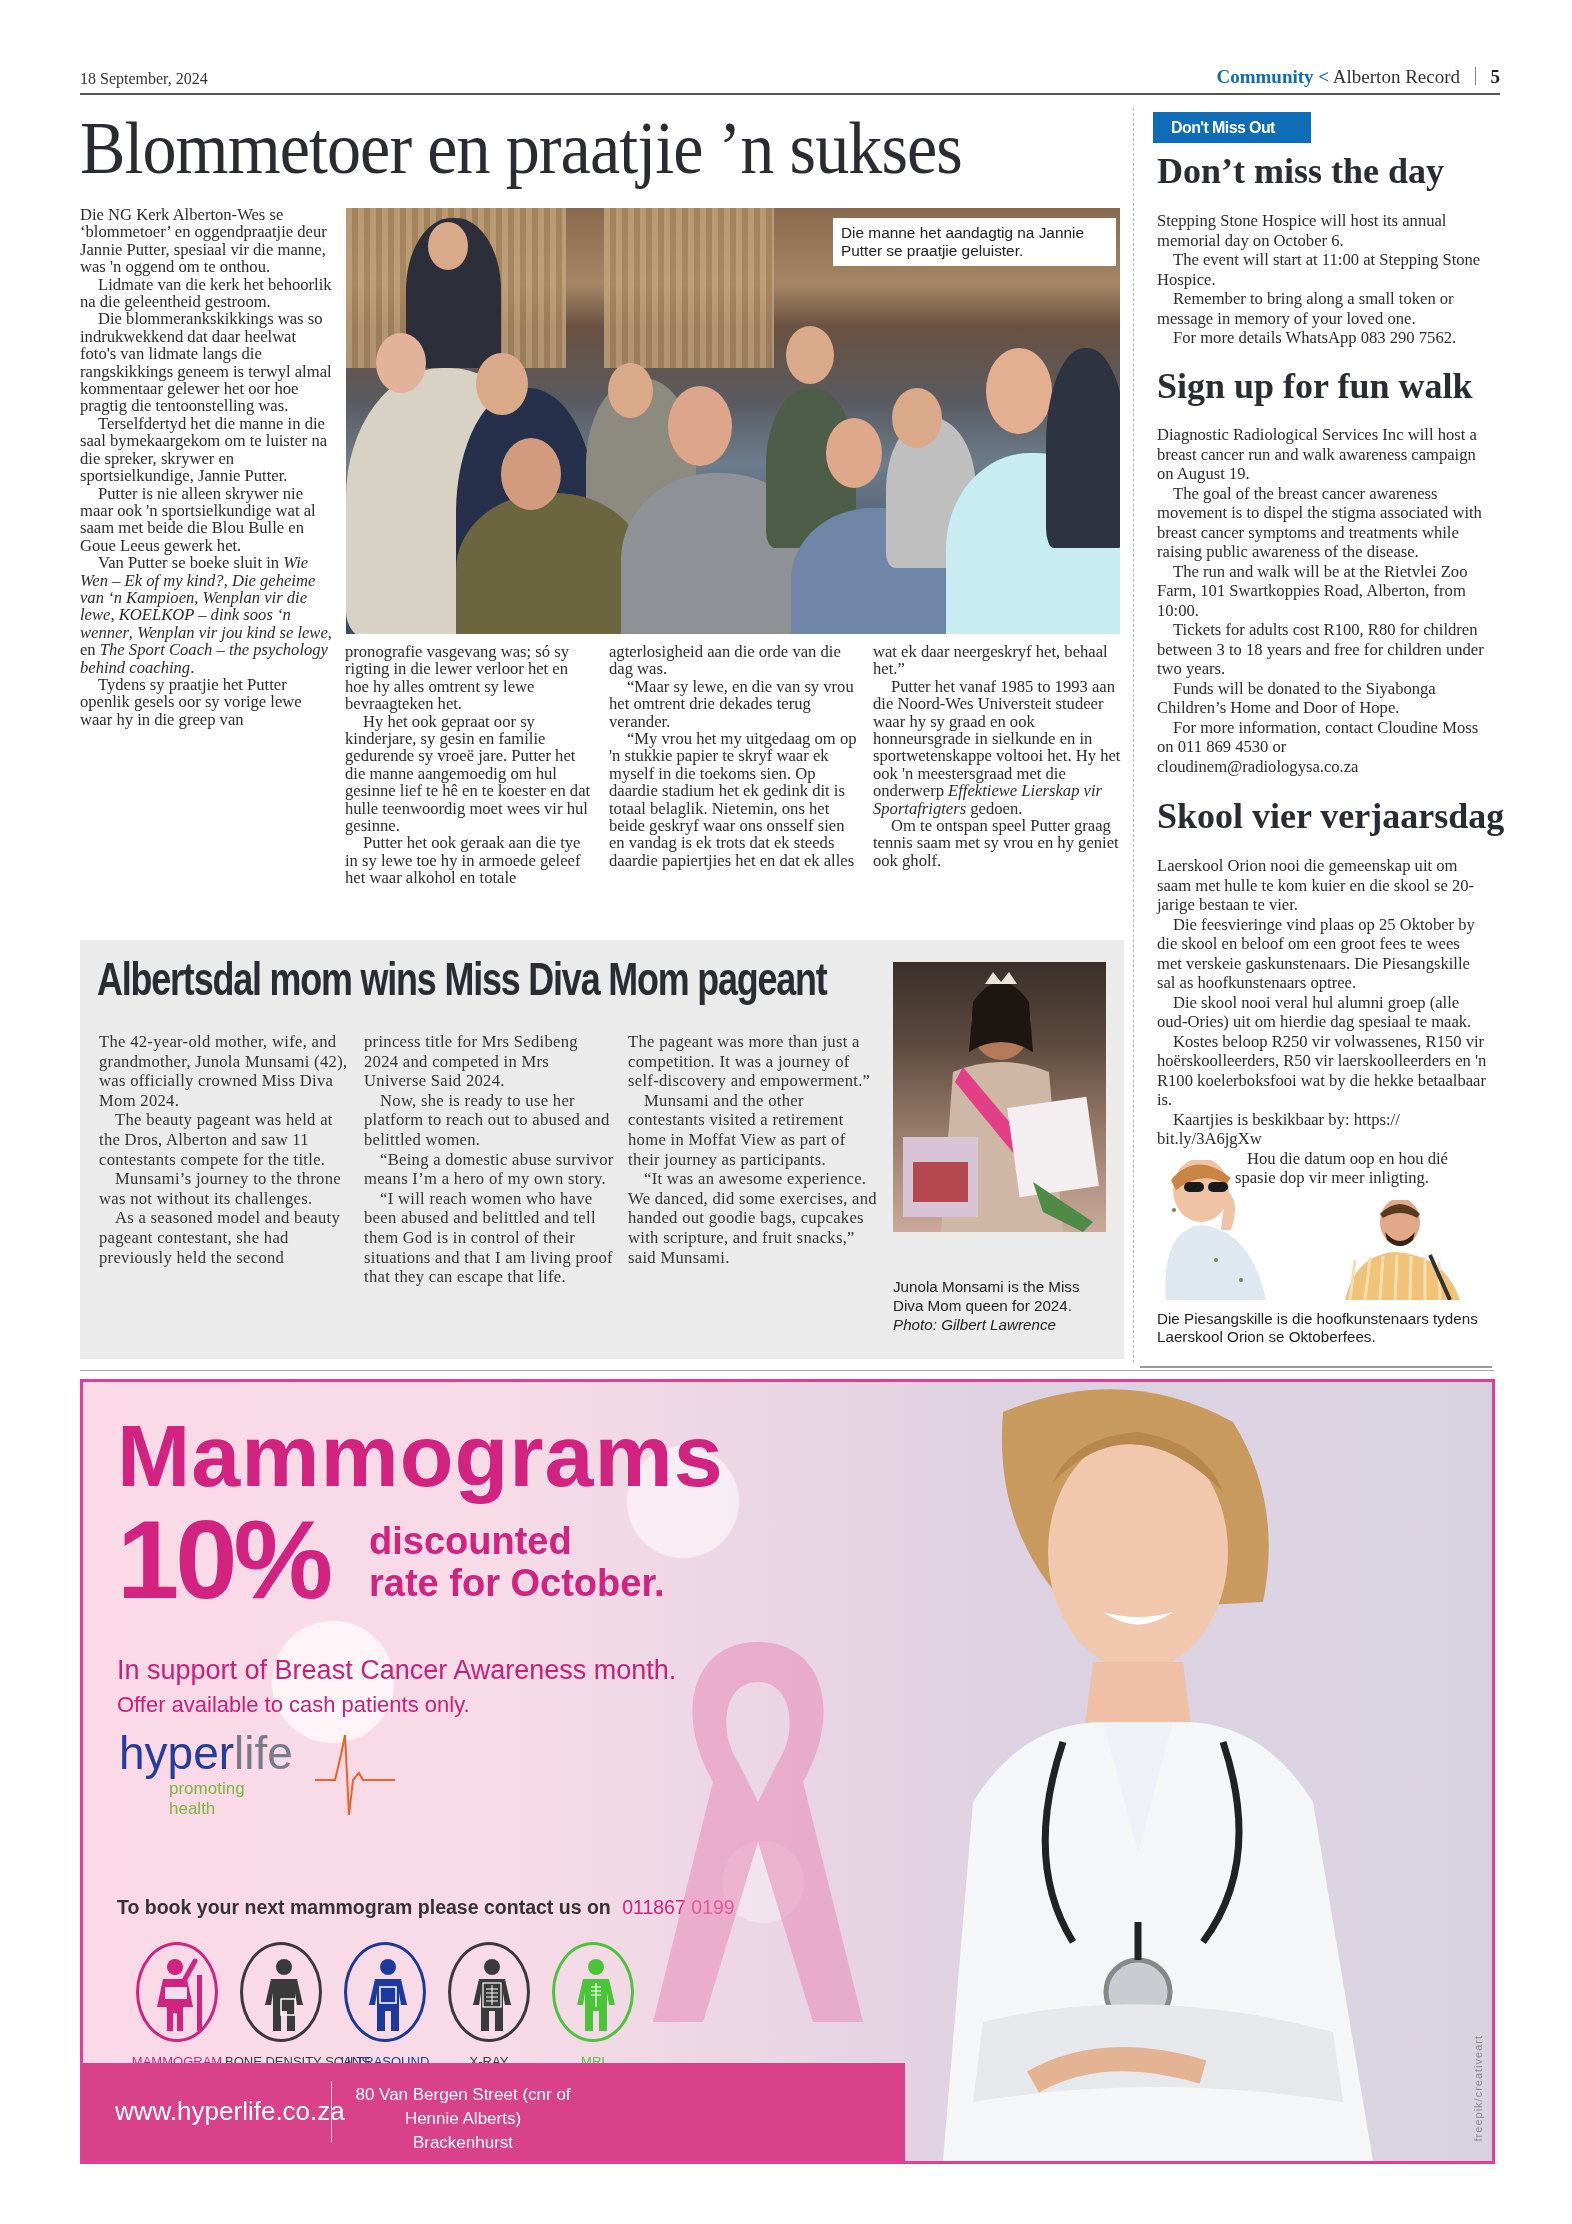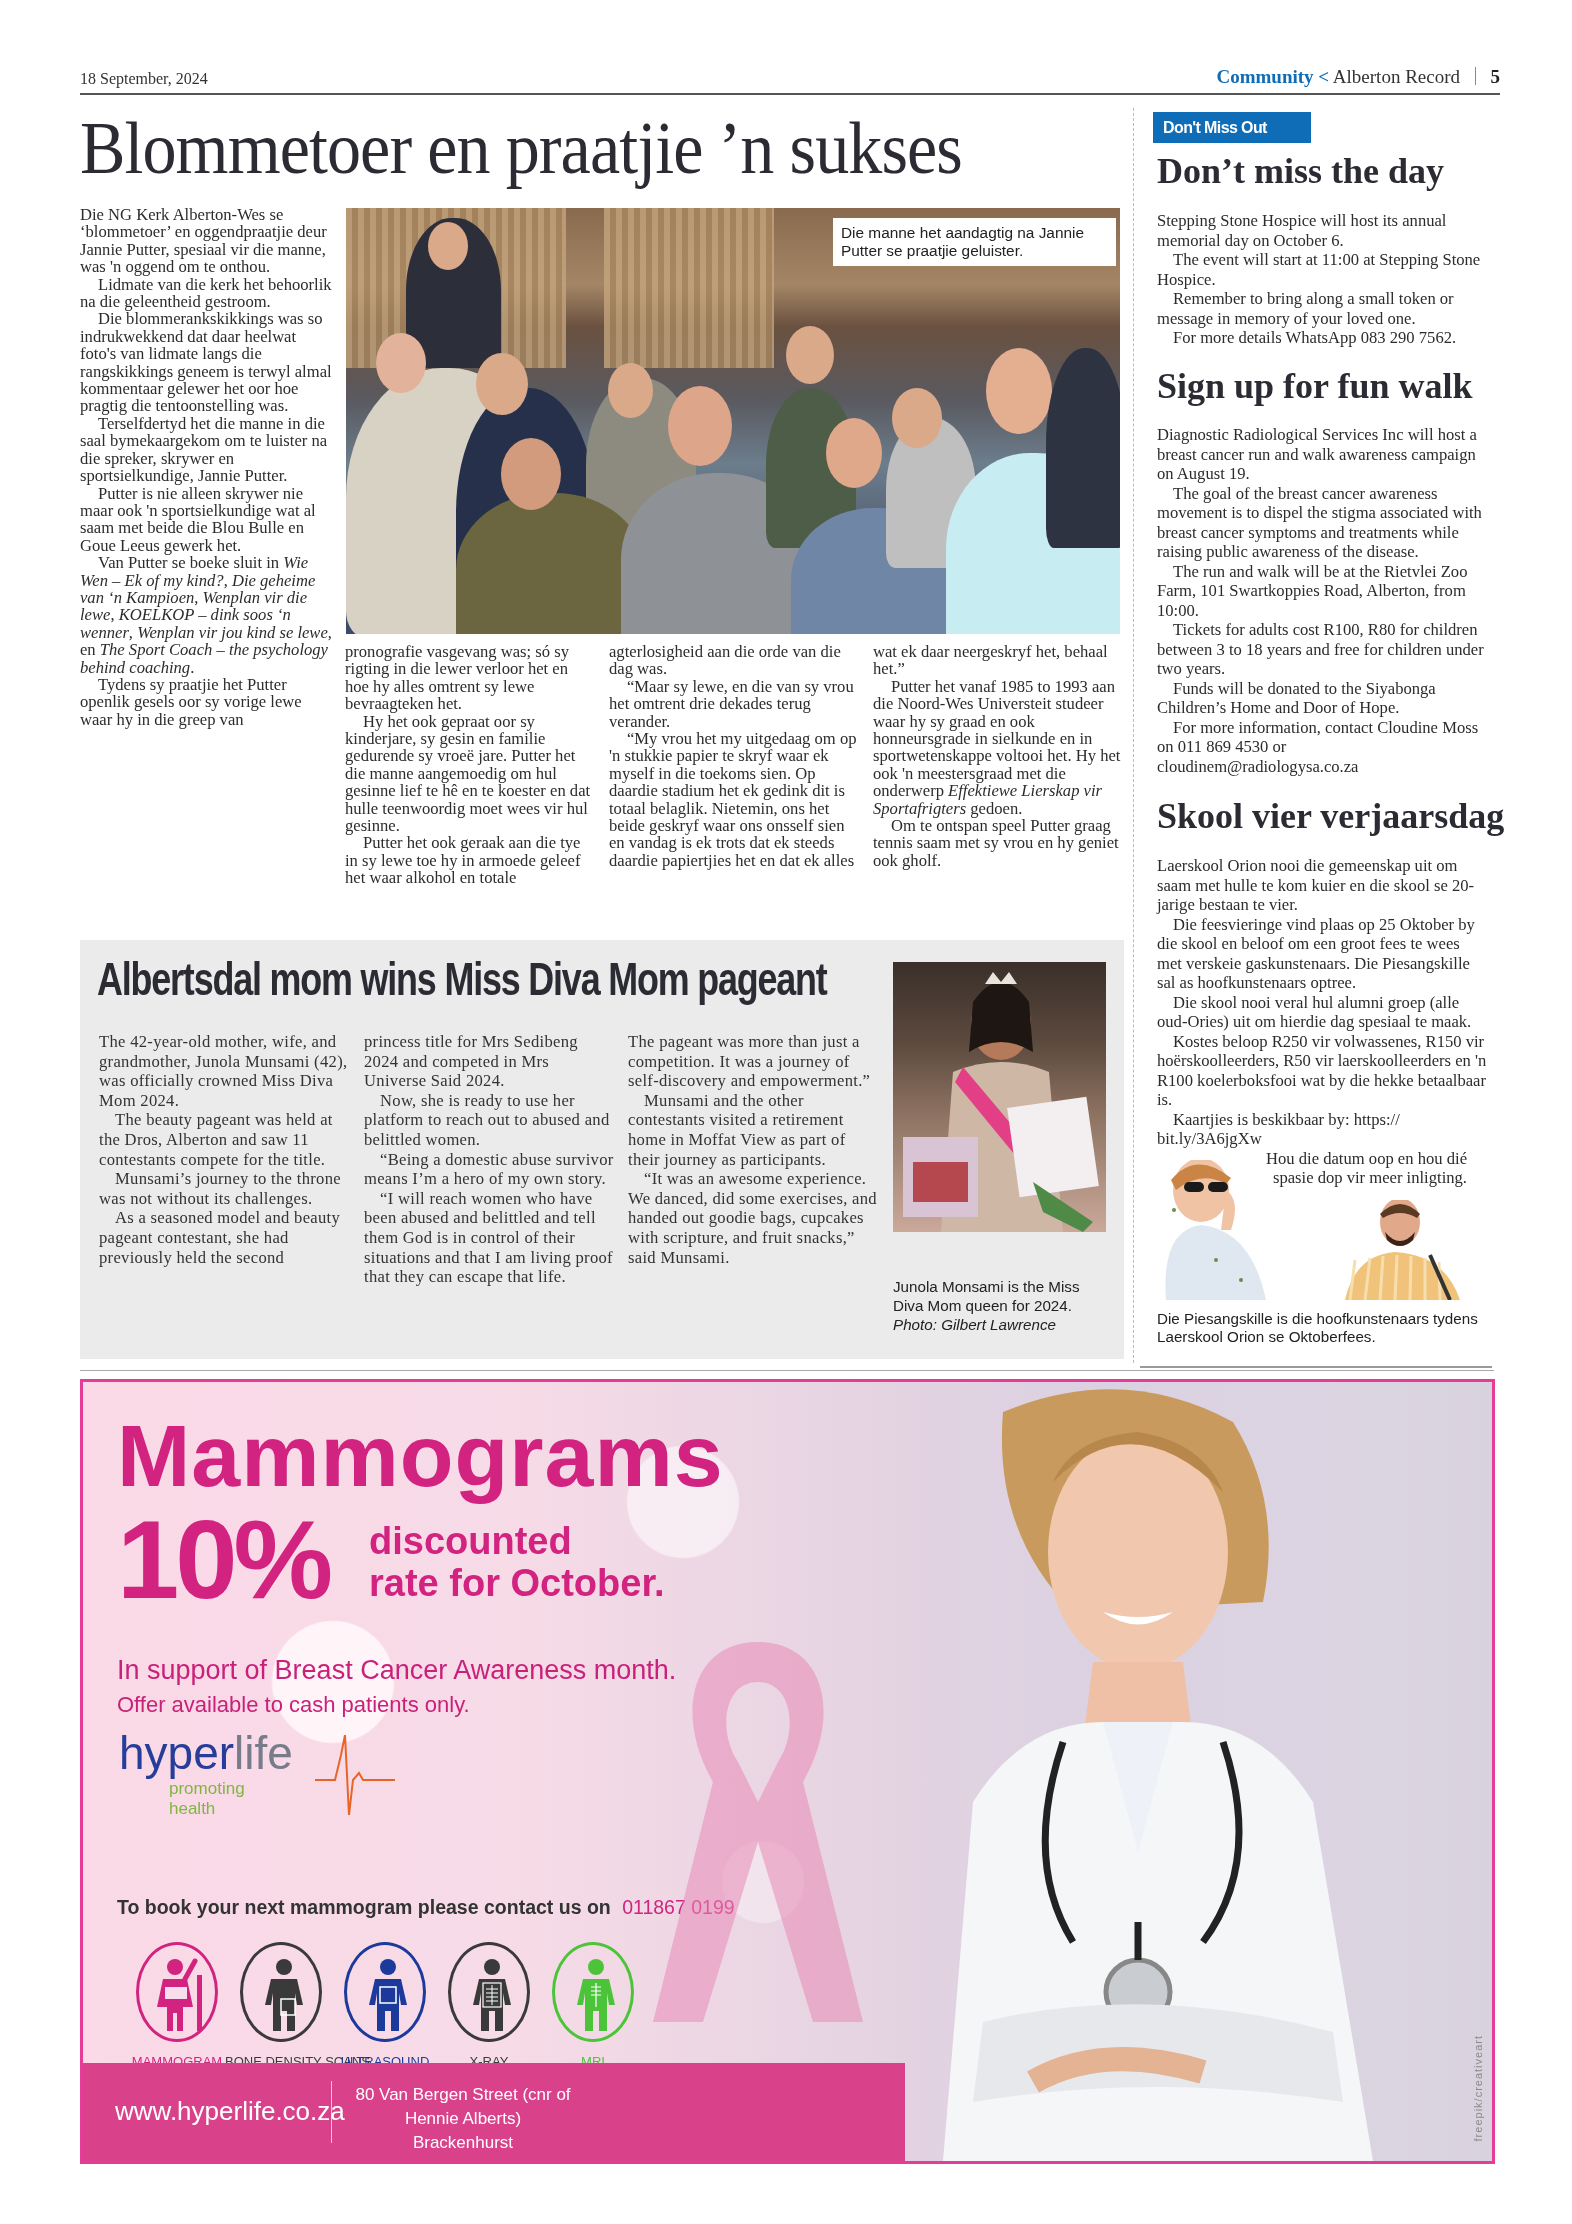--- a/index.html
+++ b/index.html
@@ -36,21 +36,21 @@
 
   
   .photo1 { left: 346px; top: 208px; width: 774px; height: 426px; overflow: hidden;
     background: linear-gradient(180deg, #8a6a4e 0%, #a48666 18%, #6a5140 28%, #5a5a60 45%, #6c7d8c 60%, #4f5b70 80%, #3a4a68 100%); }
   .photo1 .curtain { position: absolute; top: 0; height: 160px; background: repeating-linear-gradient(90deg, #c4a57d 0 6px, #a8875f 6px 12px); opacity: .8; }
   .photo1 .person { position: absolute; border-radius: 48% 48% 10% 10%; }
   .photo1 .head { position: absolute; border-radius: 50%; background: #d9a98a; }
   .caption-box { position: absolute; left: 487px; top: 10px; width: 283px; background: #fff; padding: 6px 8px; font-family: "Liberation Sans", "DejaVu Sans", sans-serif; font-size: 15.4px; line-height: 18px; color: #222; }
 
   
-  .kicker { left: 1153px; top: 112px; width: 158px; height: 31px; background: #0f6cb6; color: #fff; font-family: "Liberation Sans", sans-serif; font-weight: bold; font-size: 16px; line-height: 31px; padding-left: 10px; letter-spacing: -0.6px; transform-origin: left center; }
+  .kicker { left: 1153px; top: 112px; width: 158px; height: 31px; background: #0f6cb6; color: #fff; font-family: "Liberation Sans", sans-serif; font-weight: bold; font-size: 16px; line-height: 31px; padding-left: 18px; letter-spacing: -0.6px; transform-origin: left center; }
   .side-h { left: 1157px; font-size: 36px; line-height: 42px; color: #2b2b33; white-space: nowrap; }
   .side-body { left: 1157px; width: 330px; font-size: 16.6px; line-height: 19.5px; }
   .side-body p.ind { text-indent: 16px; }
 
   .sidephoto { position: absolute; }
   .side-caption { left: 1157px; top: 1310px; width: 340px; font-family: "Liberation Sans", sans-serif; font-size: 15.2px; line-height: 18.2px; color: #222; }
 
   .side-rule { left: 1140px; top: 1366px; width: 352px; height: 2px; background: #9a9a9a; }
 
   
@@ -236,21 +236,21 @@
   <p class="ind">For more information, contact Cloudine Moss on 011 869 4530 or cloudinem@radiologysa.co.za</p>
 </div>
 
 <h3 class="abs side-h" style="top:795px;">Skool vier verjaarsdag</h3>
 <div class="abs bodytext side-body" style="top:856px;">
   <p>Laerskool Orion nooi die gemeenskap uit om saam met hulle te kom kuier en die skool se 20-jarige bestaan te vier.</p>
   <p class="ind">Die feesvieringe vind plaas op 25 Oktober by die skool en beloof om een groot fees te wees met verskeie gaskunstenaars. Die Piesangskille sal as hoofkunstenaars optree.</p>
   <p class="ind">Die skool nooi veral hul alumni groep (alle oud-Ories) uit om hierdie dag spesiaal te maak.</p>
   <p class="ind">Kostes beloop R250 vir volwassenes, R150 vir hoërskoolleerders, R50 vir laerskoolleerders en 'n R100 koelerboksfooi wat by die hekke betaalbaar is.</p>
   <p class="ind" style="padding-right:80px;">Kaartjies is beskikbaar by: https:// bit.ly/3A6jgXw</p>
-  <p style="padding-left:78px;padding-right:20px;text-indent:12px;text-align:right;">Hou die datum oop en hou dié spasie dop vir meer inligting.</p>
+  <p style="padding-left:78px;padding-right:20px;text-indent:12px;">Hou die datum oop en hou dié spasie dop vir meer inligting.</p>
 </div>
 
 <div class="sidephoto" style="left:1156px;top:1160px;width:130px;height:140px;">
   <svg width="130" height="140" viewBox="0 0 130 140">
     <path d="M10 140 Q5 70 45 65 Q95 70 110 140 Z" fill="#dfe8f0"></path>
     <circle cx="18" cy="50" r="2" fill="#6b8d4a"></circle>
       <circle cx="60" cy="100" r="2" fill="#6b8d4a"></circle>
       <circle cx="85" cy="120" r="2" fill="#6b8d4a"></circle>
     <ellipse cx="45" cy="30" rx="28" ry="32" fill="#efc3a3"></ellipse>
     <path d="M15 20 Q40 -10 75 18 L70 24 Q45 10 20 30 Z" fill="#c98446"></path>

